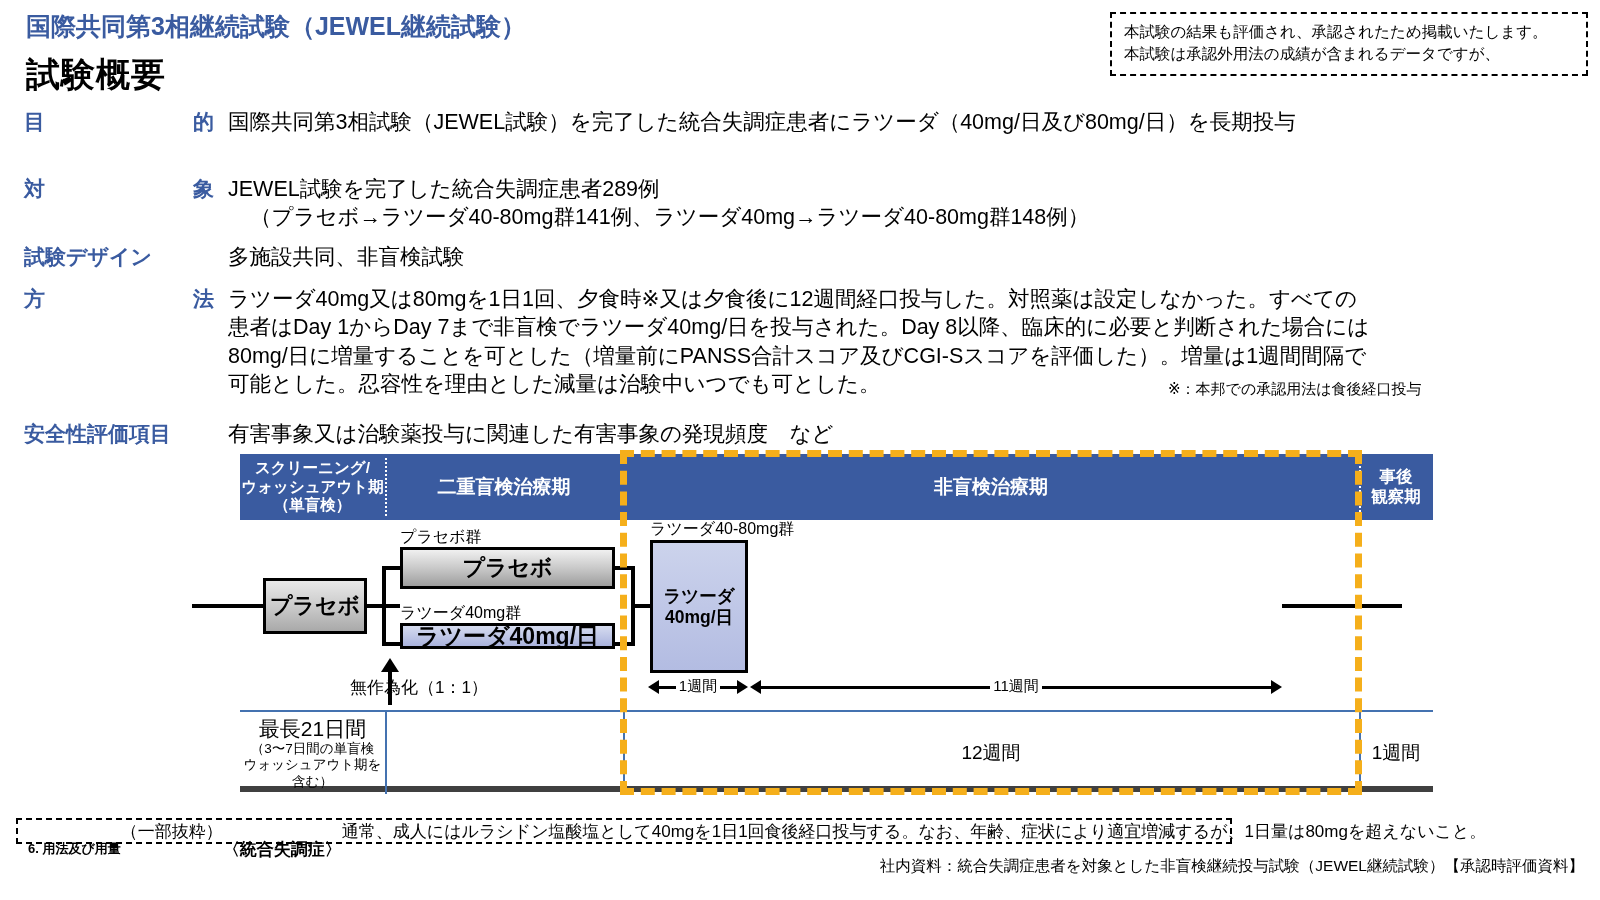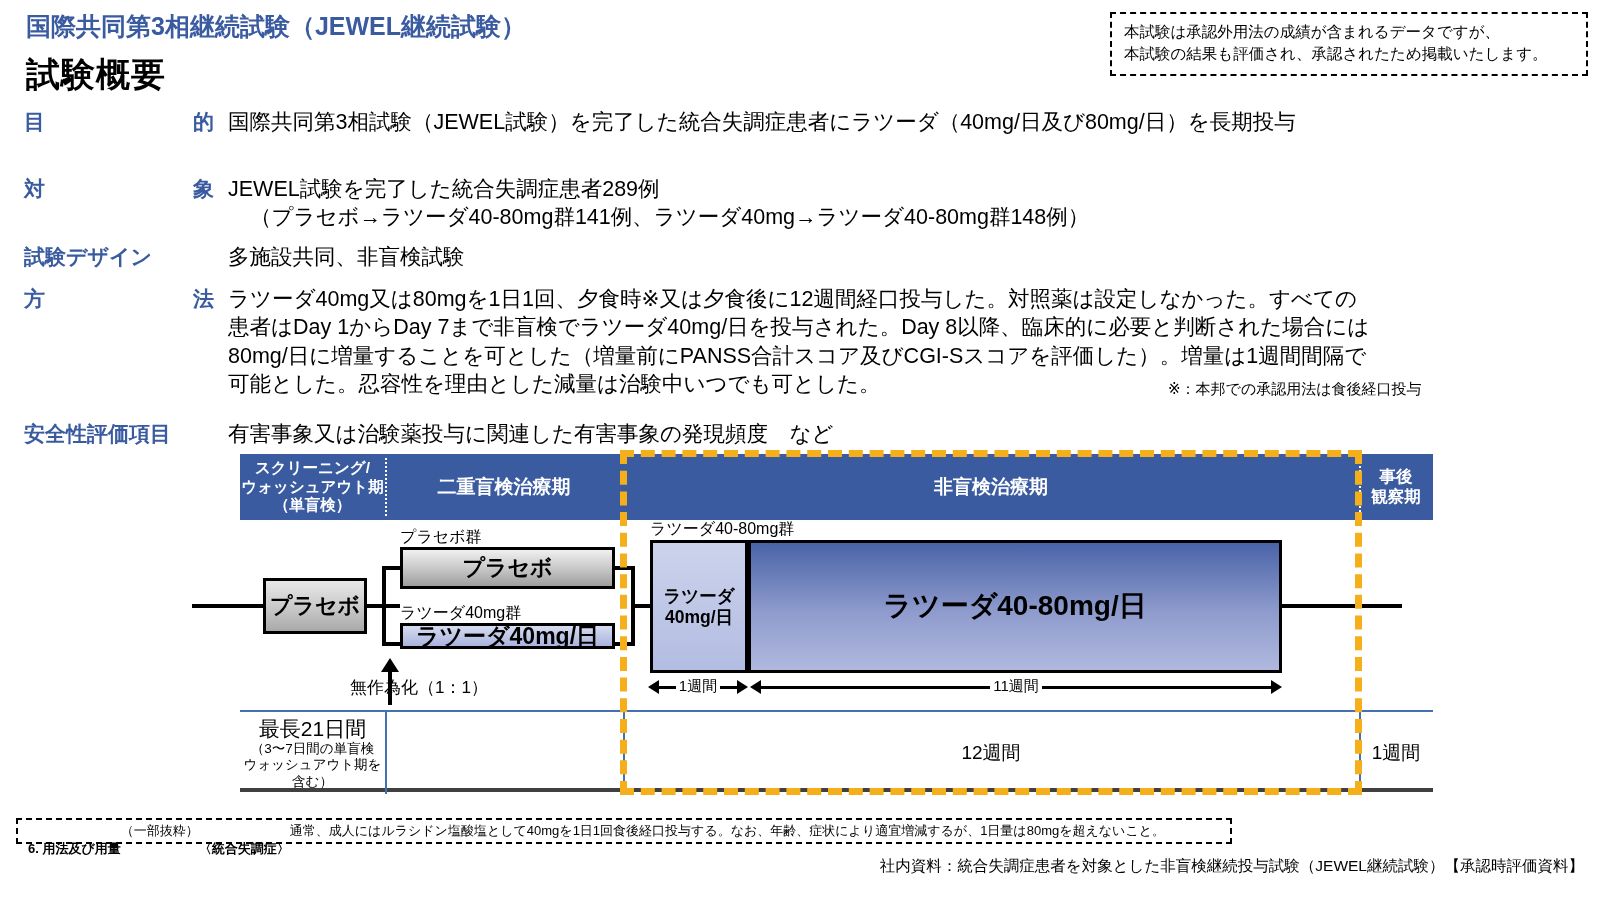--- a/index.html
+++ b/index.html
@@ -140,21 +140,21 @@
     position:absolute; left:0; right:0; top:0; text-align:center;
     font-size:15px; color:#000; background:#fff; width:fit-content;
     margin:0 auto; padding:0 3px; line-height:20px;
   }
   #wk-1  { left:648px; top:228px; width:100px; }
   #wk-11 { left:750px; top:228px; width:532px; }
 
   
   #dur-table {
     position:absolute; left:240px; top:262px; width:1193px; height:82px;
-    border-top:2px solid #4472B0; border-bottom:4px solid #404040;
+    border-top:2px solid #4472B0; border-bottom:6px solid #404040;
   }
   .dur-cell {
     position:absolute; top:0; height:82px;
     display:flex; flex-direction:column; align-items:center; justify-content:center;
     text-align:center; font-size:19px; color:#000;
   }
   .dur-div { position:absolute; top:0; height:82px; width:0; border-left:2px solid #4472B0; }
   #dur-screen { left:0px;   width:145px; }
   #dur-double { left:145px; width:238px; }
   #dur-open   { left:383px; width:736px; }
@@ -173,36 +173,36 @@
 
   
   #dose-note {
     position:absolute; left:16px; top:818px; width:1216px; height:26px;
     border:2px dashed #000;
     display:flex; align-items:center;
     padding-left:10px;
     font-size:13px; white-space:nowrap; color:#000;
   }
   #dose-note b { font-weight:bold;margin-top:36px; }
-  .sm { font-size:13px; }
+  .sm { font-size:17px; }
 
   #source-line {
     position:absolute; right:16px; top:856px;
     font-size:15.5px; color:#000; white-space:nowrap;
   }
 </style>
 </head>
 <body>
 
 <div id="slide-title">国際共同第3相継続試験（JEWEL継続試験）</div>
 <div id="section-heading">試験概要</div>
 
 <div id="disclaimer-box">
+  <div>本試験の結果も評価され、承認されたため掲載いたします。</div>
   <div>本試験は承認外用法の成績が含まれるデータですが、</div>
-  <div>本試験の結果も評価され、承認されたため掲載いたします。</div>
 </div>
 
 <div class="ov-row" id="row-purpose">
   <div class="ov-label spread">
     <span>目</span>
     <span>的</span>
   </div>
   <div class="ov-body">
     <span class="ind">国際共同第3相試験（JEWEL試験）を完了した統合失調症患者にラツーダ（40mg/日及び80mg/日）を長期投与</span>
   </div>
@@ -291,21 +291,20 @@
 
   <div class="tbox" id="box-placebo-run">プラセボ</div>
   <div class="tbox" id="box-placebo-dbl">プラセボ</div>
   <div class="tbox" id="box-lat40-dbl">ラツーダ40mg/日</div>
   <div class="tbox" id="box-lat40-open">
     <span>
       <span>ラツーダ</span><br>
       <span>40mg/日</span>
     </span>
   </div>
-  <div class="tbox" id="box-lat4080-open">ラツーダ40-80mg/日</div>
 
   <div class="wk-arrow" id="wk-1">
     <span class="ah-l"></span>
     <span class="bar"></span>
     <span class="ah-r"></span>
     <span class="wtxt">1週間</span>
   </div>
   <div class="wk-arrow" id="wk-11">
     <span class="ah-l"></span>
     <span class="bar"></span>

